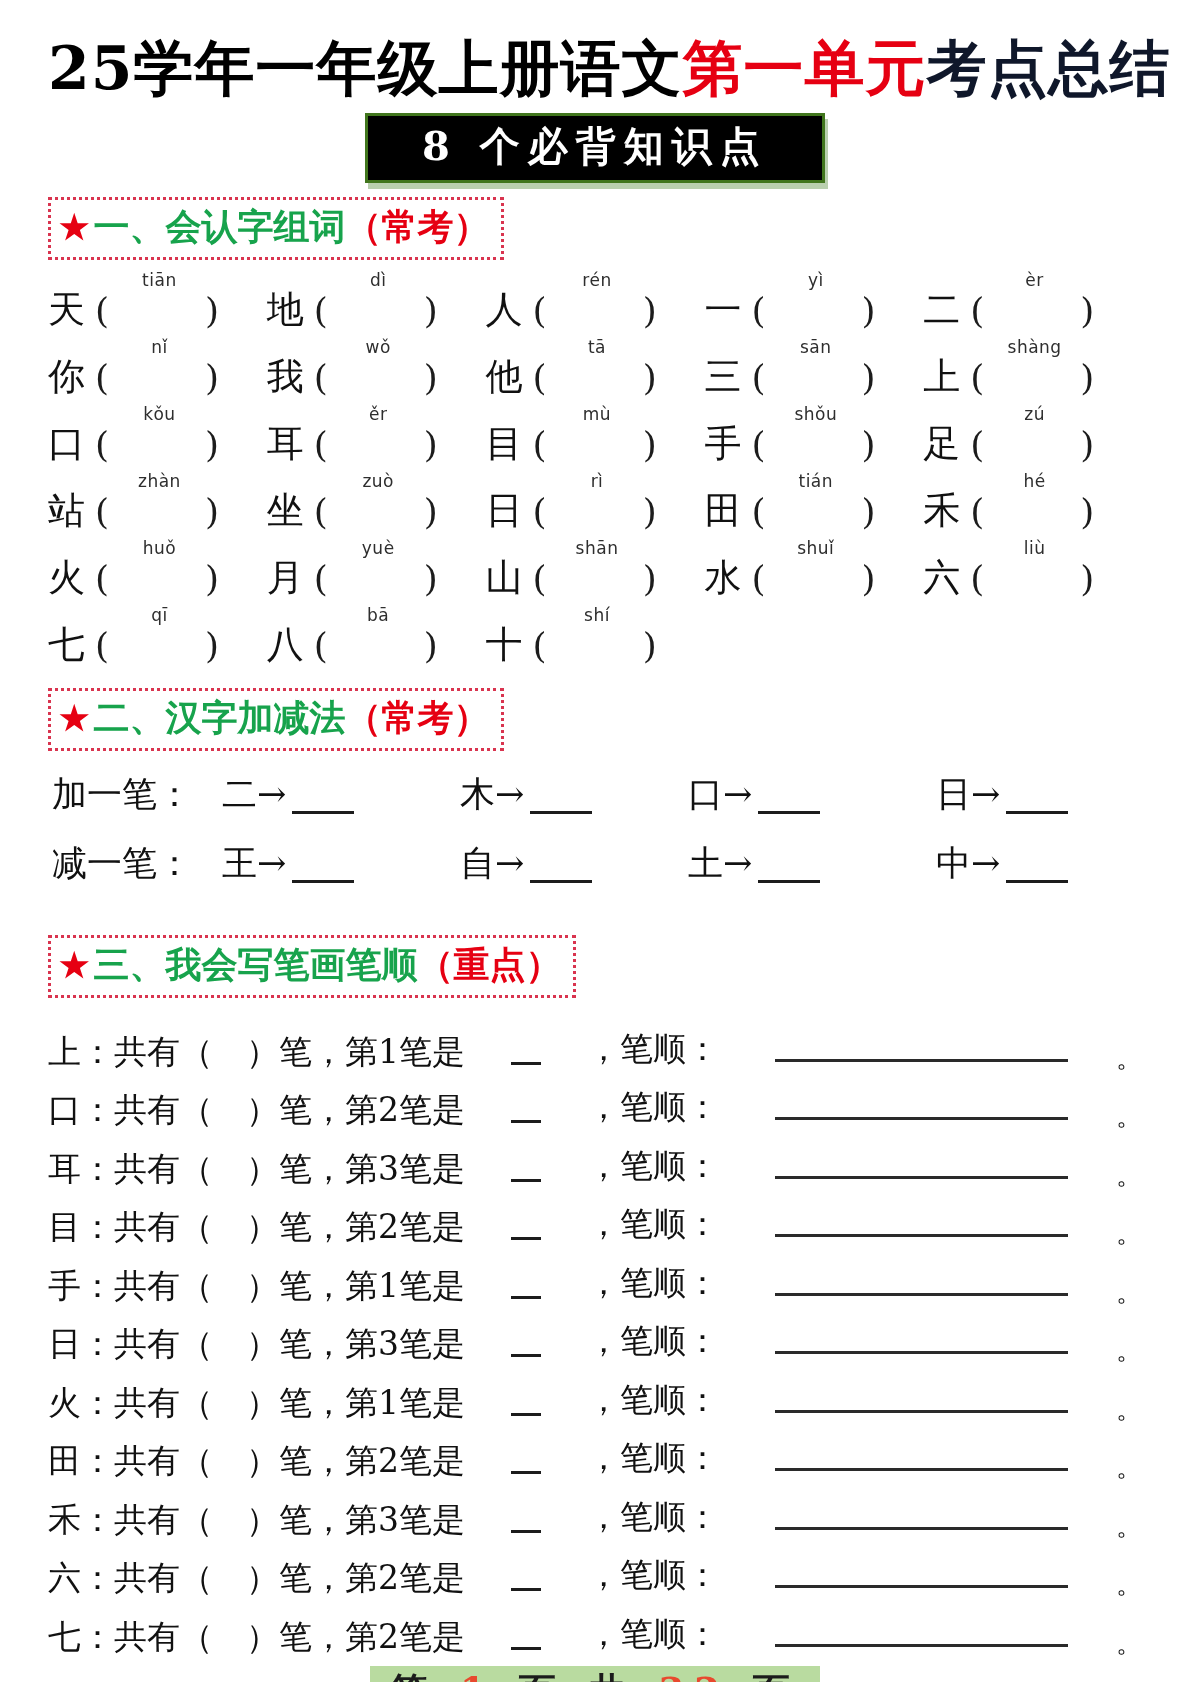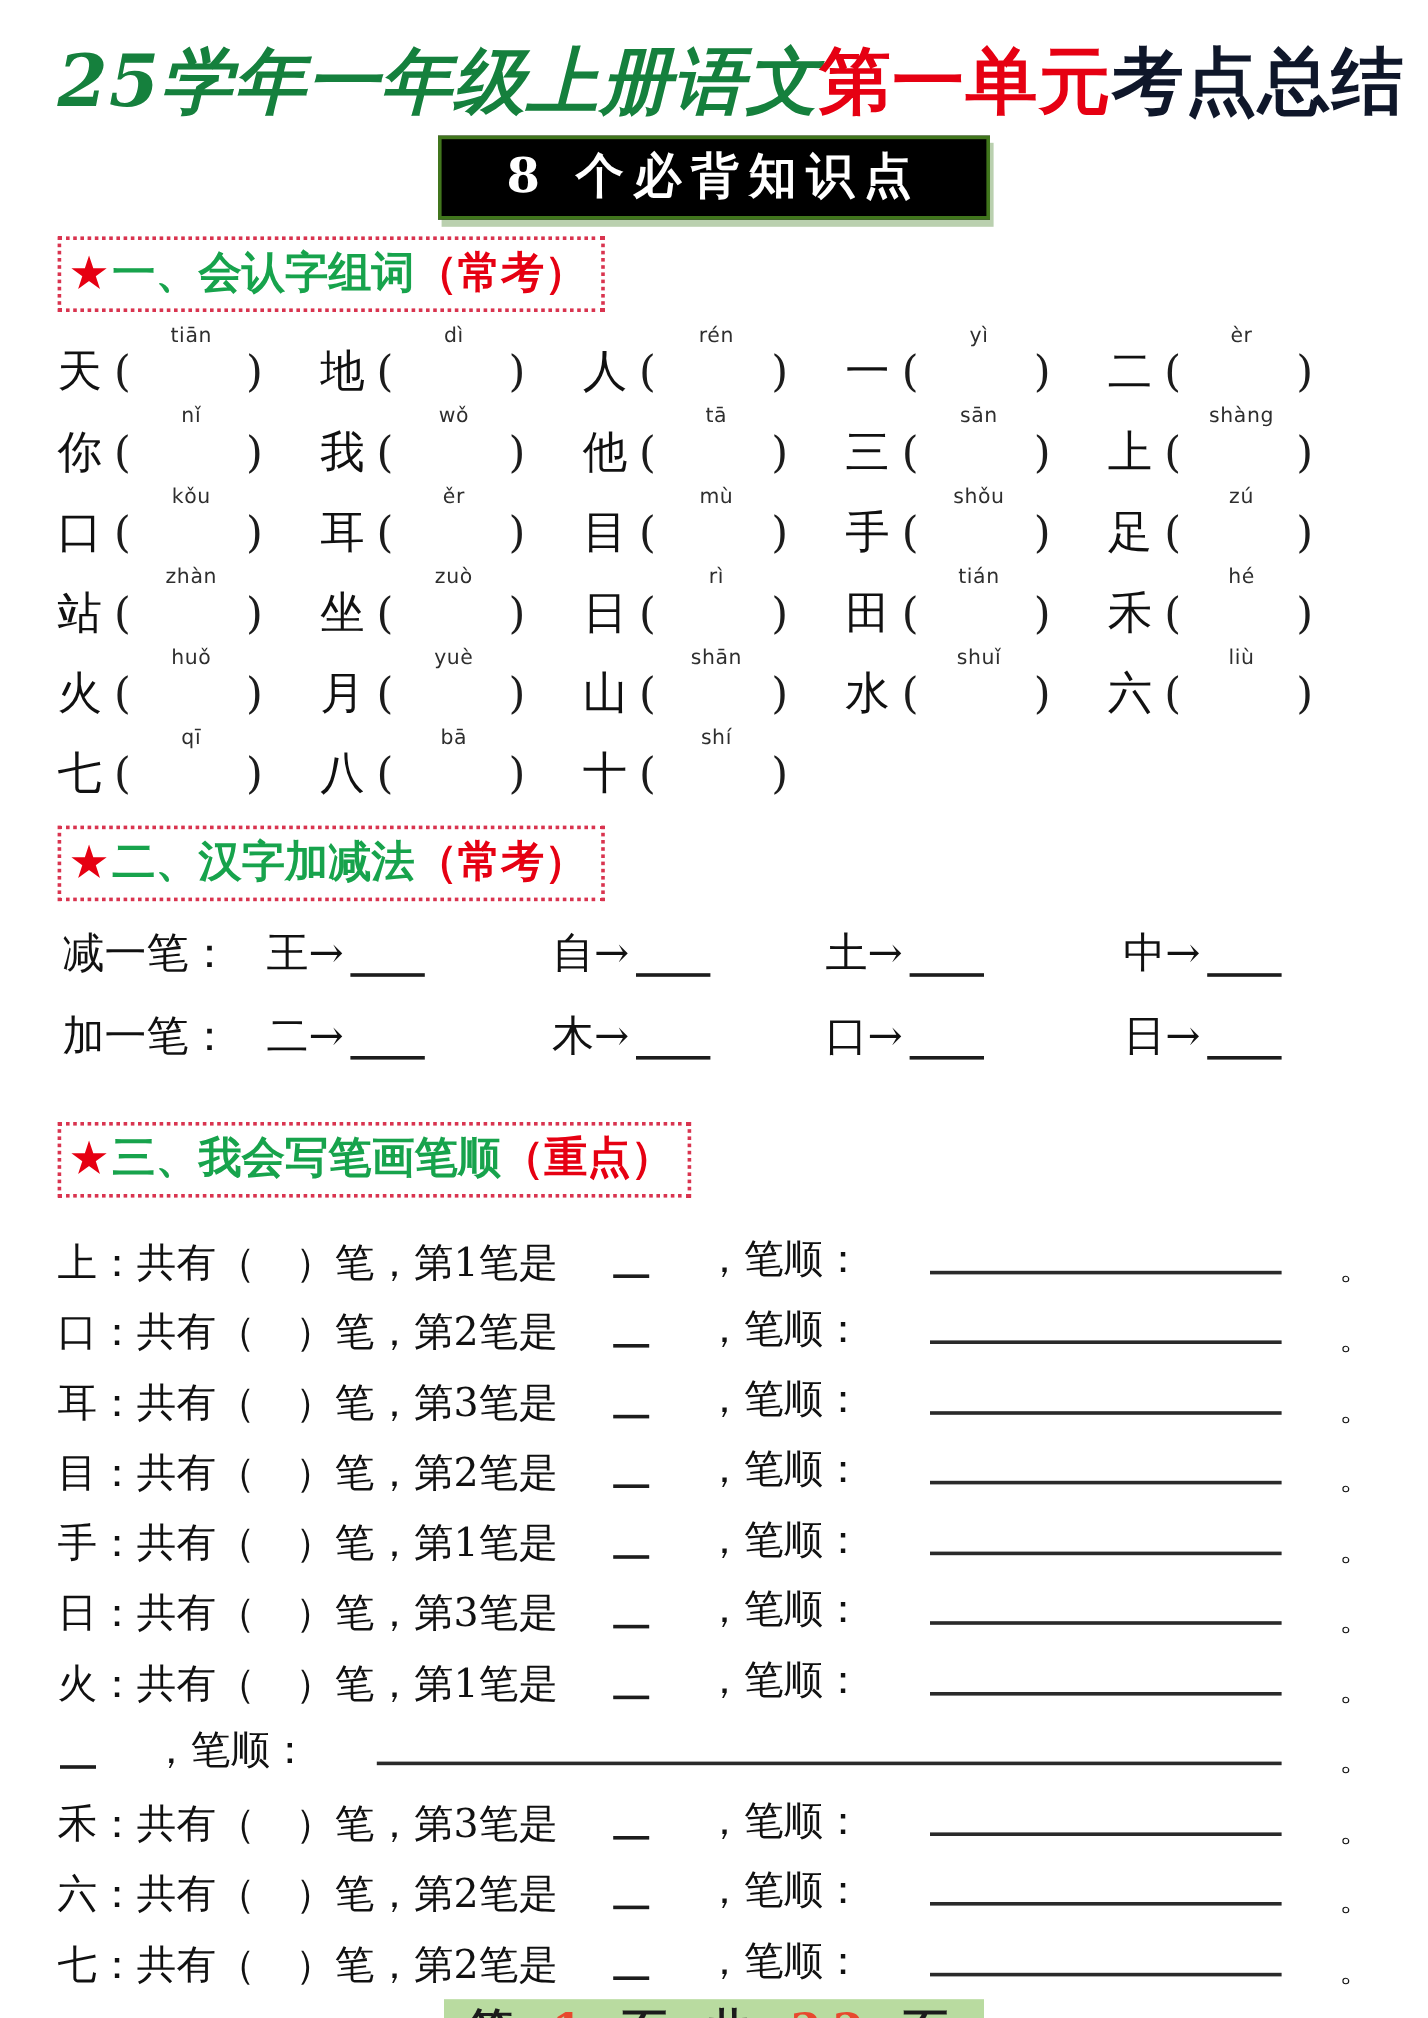--- a/index.html
+++ b/index.html
@@ -11,21 +11,21 @@
   }
   .page { padding:34px 48px 0 48px; }
 
   
   .title {
     text-align:center; white-space:nowrap;
     font-family:"DejaVu Serif", serif;
     font-weight:900; font-size:60px; letter-spacing:1px;
     line-height:1.15;
   }
-  .t-black { color:#15803d;font-style:italic; }
+  .t-black { color:#000000; }
   .t-red   { color:#e60012; }
   .t-green { color:#0f172a; }
 
   
   .banner-wrap { text-align:center; margin-top:10px; }
   .banner {
     display:inline-block;
     background:#000000;
     border:3px solid #41761d;
     box-shadow:3px 6px 0 rgba(130,170,110,.55);
@@ -407,33 +407,33 @@
       <div class="cell"></div>
     </div>
 
   
   <div class="sec-header sec2-h">
     <span class="star">★</span><span class="sec-title">二、汉字加减法</span><span class="sec-tag">（常考）</span>
   </div>
 
   <div id="addsub-block">
       <div class="addsub">
+        <span class="row-label">加一笔：</span>
+        <span class="as-item"><span>二→</span><span class="as-blank"></span></span>
+        <span class="as-item"><span>木→</span><span class="as-blank"></span></span>
+        <span class="as-item"><span>口→</span><span class="as-blank"></span></span>
+        <span class="as-item"><span>日→</span><span class="as-blank"></span></span>
+      </div>
+      <div class="addsub">
         <span class="row-label">减一笔：</span>
         <span class="as-item"><span>王→</span><span class="as-blank"></span></span>
         <span class="as-item"><span>自→</span><span class="as-blank"></span></span>
         <span class="as-item"><span>土→</span><span class="as-blank"></span></span>
         <span class="as-item"><span>中→</span><span class="as-blank"></span></span>
       </div>
-      <div class="addsub">
-        <span class="row-label">加一笔：</span>
-        <span class="as-item"><span>二→</span><span class="as-blank"></span></span>
-        <span class="as-item"><span>木→</span><span class="as-blank"></span></span>
-        <span class="as-item"><span>口→</span><span class="as-blank"></span></span>
-        <span class="as-item"><span>日→</span><span class="as-blank"></span></span>
-      </div>
     </div>
 
   
   <div class="sec-header sec3-h">
     <span class="star">★</span><span class="sec-title">三、我会写笔画笔顺</span><span class="sec-tag">（重点）</span>
   </div>
 
   <div id="stroke-list">
       <div class="srow">
         <span class="s3-lead">上：共有（　）笔，第1笔是</span>
@@ -478,20 +478,21 @@
         <span class="s3-period">。</span>
       </div>
       <div class="srow">
         <span class="s3-lead">火：共有（　）笔，第1笔是</span>
         <span class="s3-blank"></span>
         <span class="s3-mid">，笔顺：</span>
         <span class="wline"></span>
         <span class="s3-period">。</span>
       </div>
       <div class="srow">
+        <span class="s3-lead">田：共有（　）笔，第2笔是</span>
         <span class="s3-blank"></span>
         <span class="s3-mid">，笔顺：</span>
         <span class="wline"></span>
         <span class="s3-period">。</span>
       </div>
       <div class="srow">
         <span class="s3-lead">禾：共有（　）笔，第3笔是</span>
         <span class="s3-blank"></span>
         <span class="s3-mid">，笔顺：</span>
         <span class="wline"></span>

